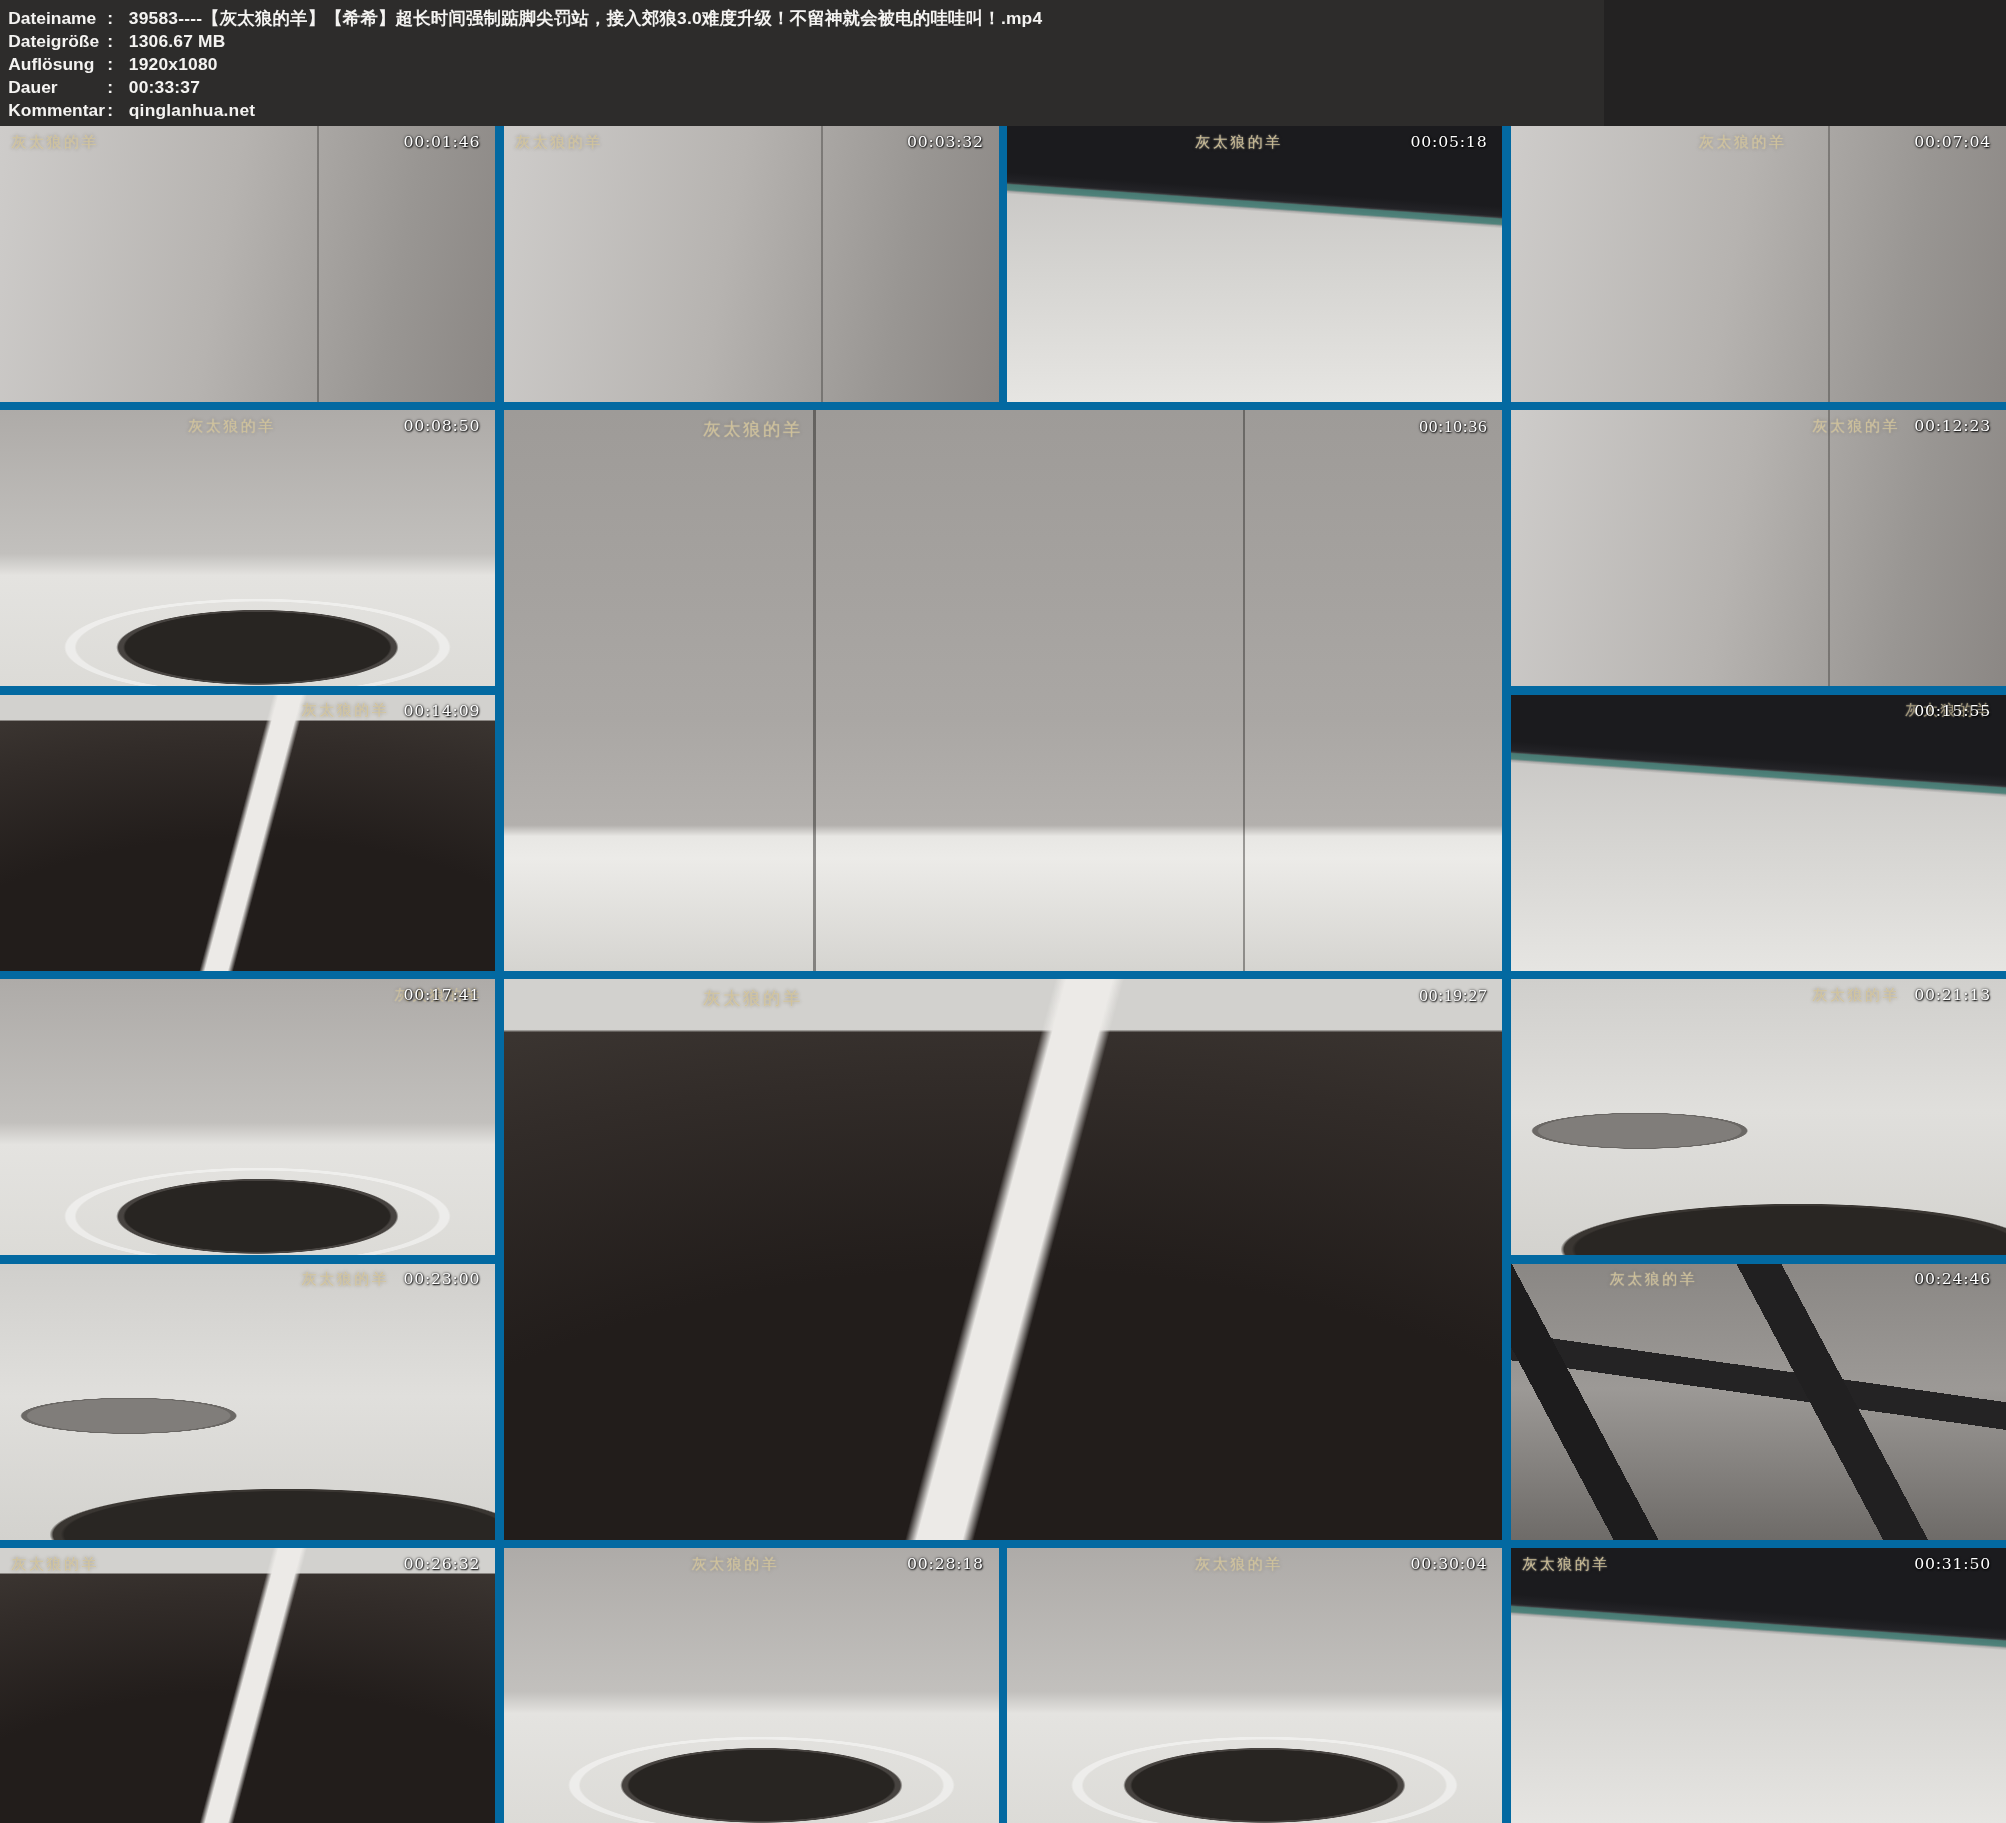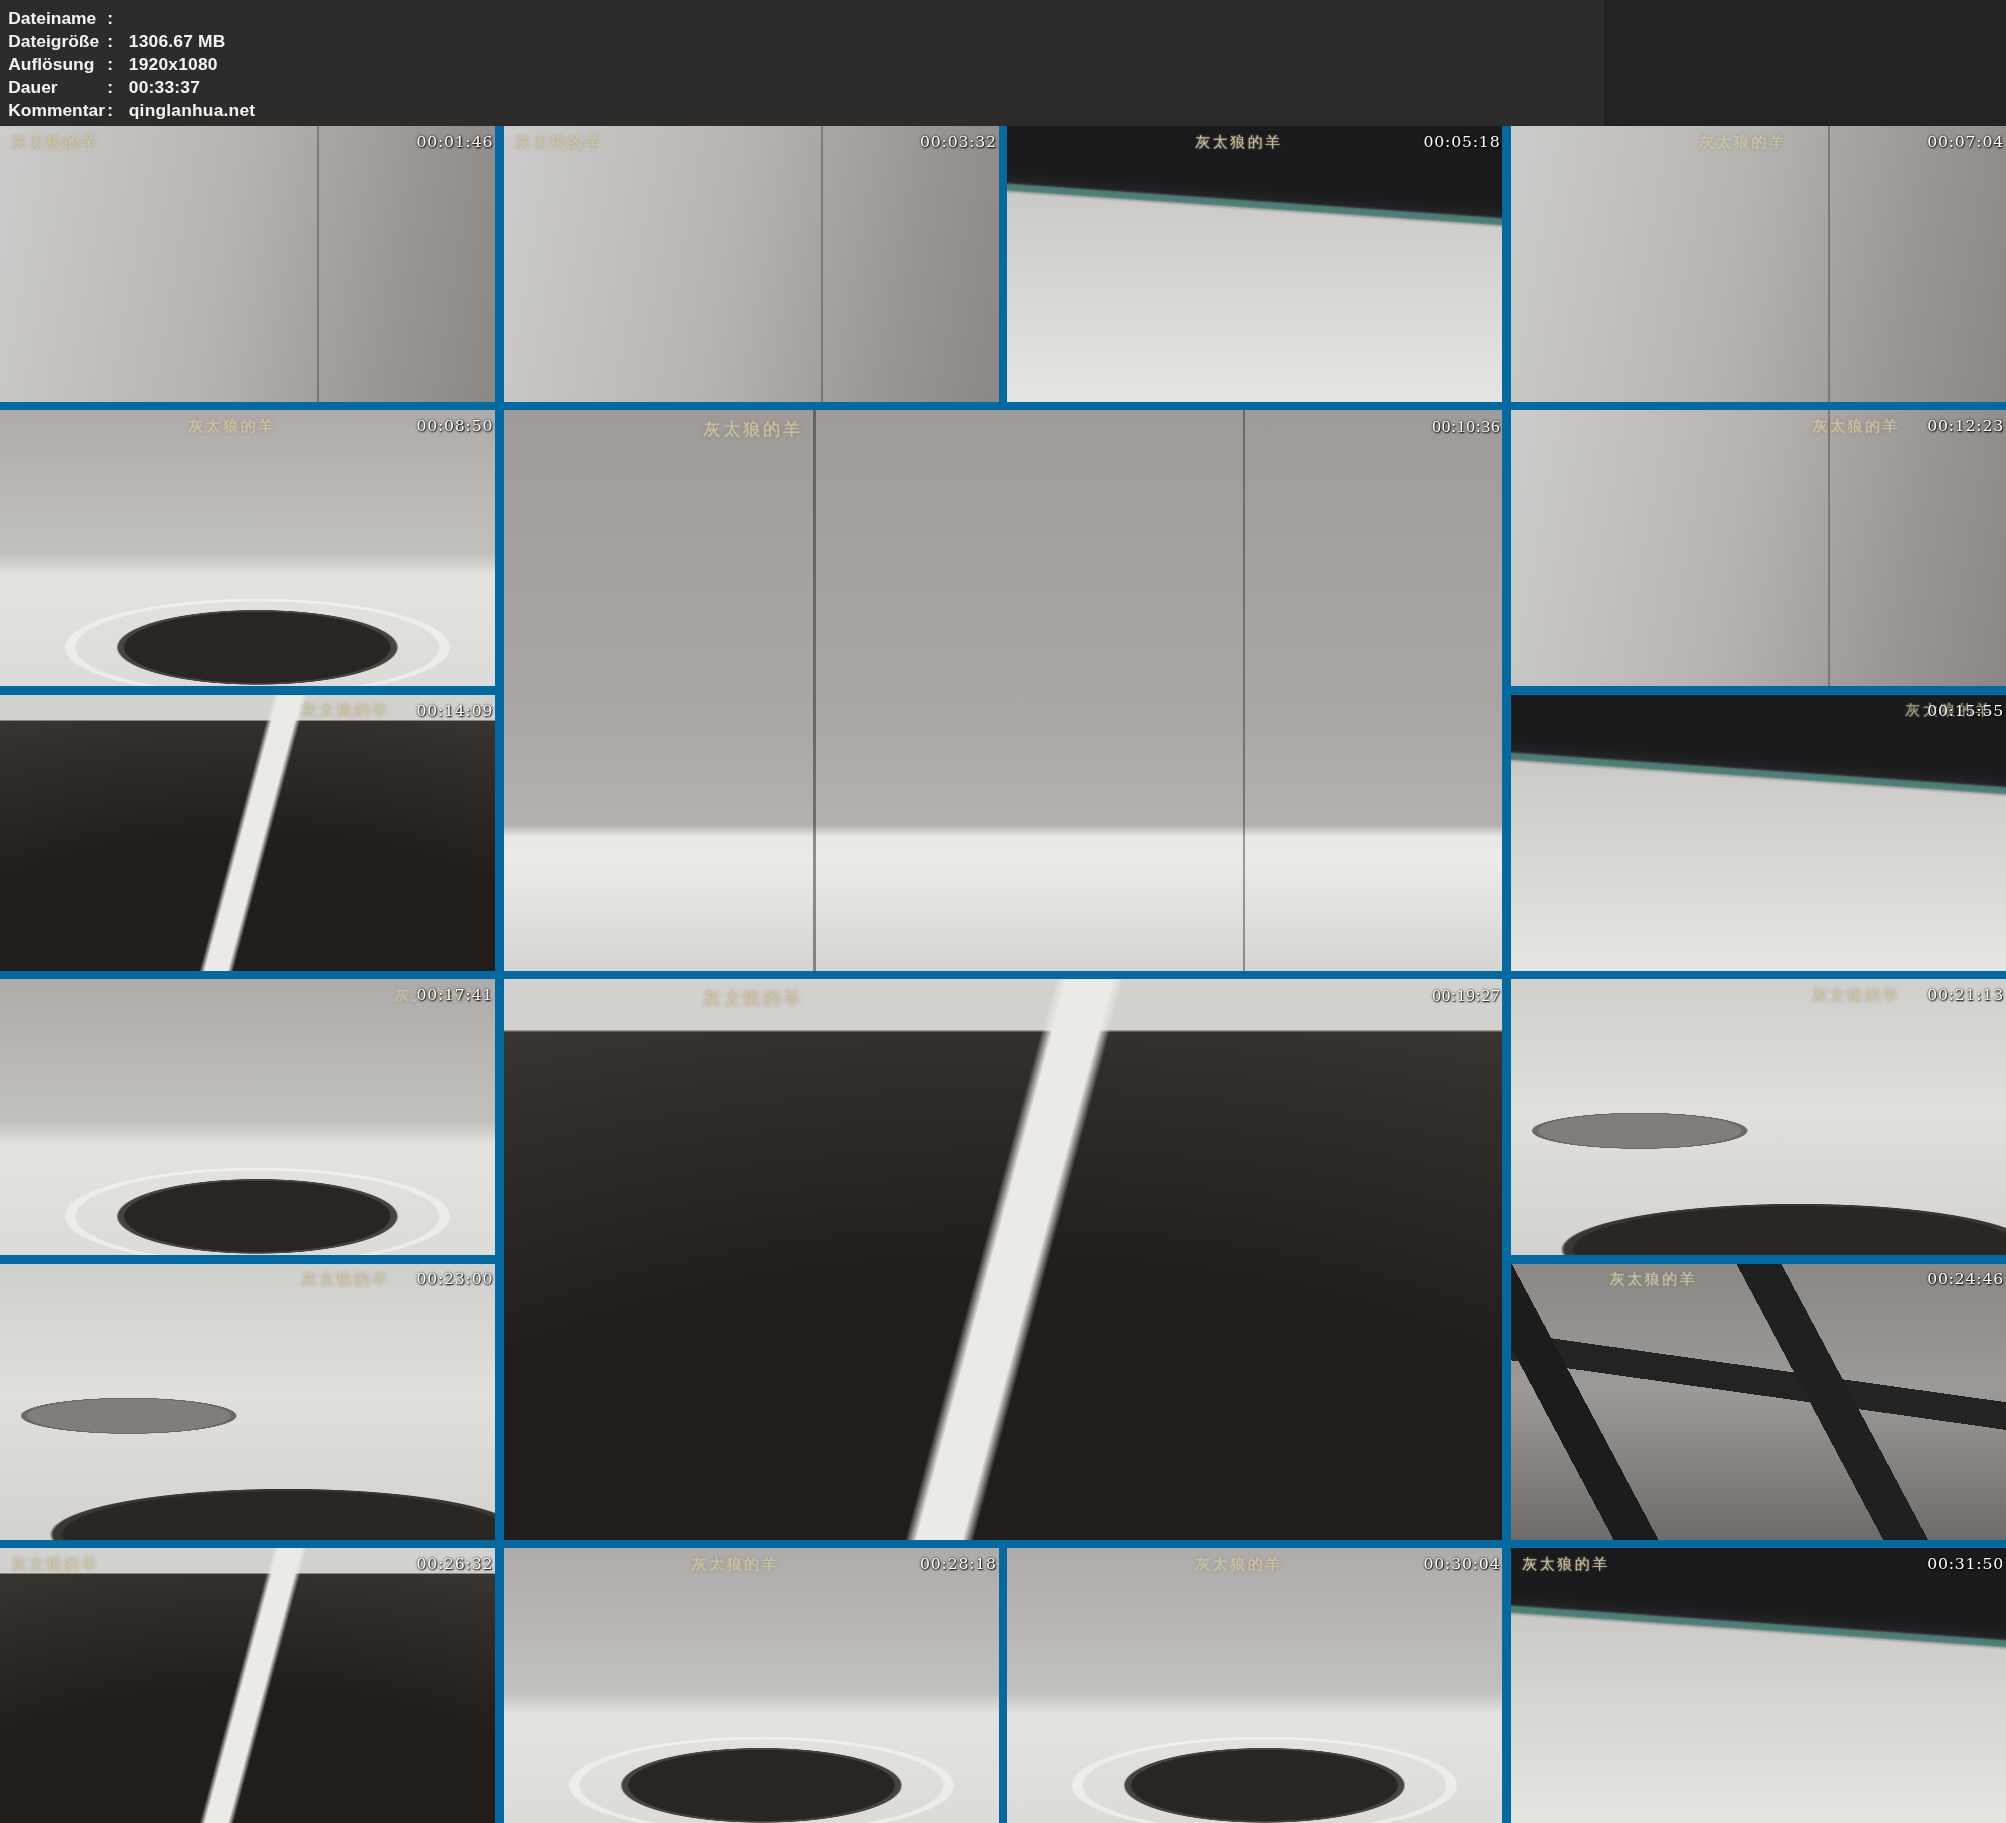--- a/index.html
+++ b/index.html
@@ -98,21 +98,21 @@
   }
   [data-scene="dark-frame"]{
     background:
       linear-gradient(62deg, transparent 0 16%, #1d1c1d 16% 23%, transparent 23% 58%, #212021 58% 65%, transparent 65%),
       linear-gradient(8deg, transparent 0 52%, #242324 52% 60%, transparent 60%),
       linear-gradient(180deg,#8a8784 0%,#9c9996 45%,#6e6b68 100%);
   }
 
   
   .ts{
-    position:absolute;top:5.8px;right:2px;
+    position:absolute;top:5.8px;right:15px;
     font-family:"DejaVu Serif","Liberation Serif",serif;
     font-size:15.7px;
     letter-spacing:0.8px;
     color:#ffffff;
     text-shadow:0 0 2.5px #000, 0.8px 0.8px 1.7px #000;
   }
   .wm{
     position:absolute;top:6.6px;
     font-size:15px;
     letter-spacing:2.5px;
@@ -128,20 +128,21 @@
   .wm-right  {right:106px;}
   .wm-overlap{right:13.2px;opacity:.8;}
 </style>
 </head>
 <body>
 
 <header class="file-header">
   <div class="hrow">
     <span class="hlabel">Dateiname</span>
     <span class="hsep">:</span>
+    <span class="hvalue">39583----【灰太狼的羊】【希希】超长时间强制踮脚尖罚站，接入郊狼3.0难度升级！不留神就会被电的哇哇叫！.mp4</span>
   </div>
   <div class="hrow">
     <span class="hlabel">Dateigröße</span>
     <span class="hsep">:</span>
     <span class="hvalue">1306.67 MB</span>
   </div>
   <div class="hrow">
     <span class="hlabel">Auflösung</span>
     <span class="hsep">:</span>
     <span class="hvalue">1920x1080</span>

